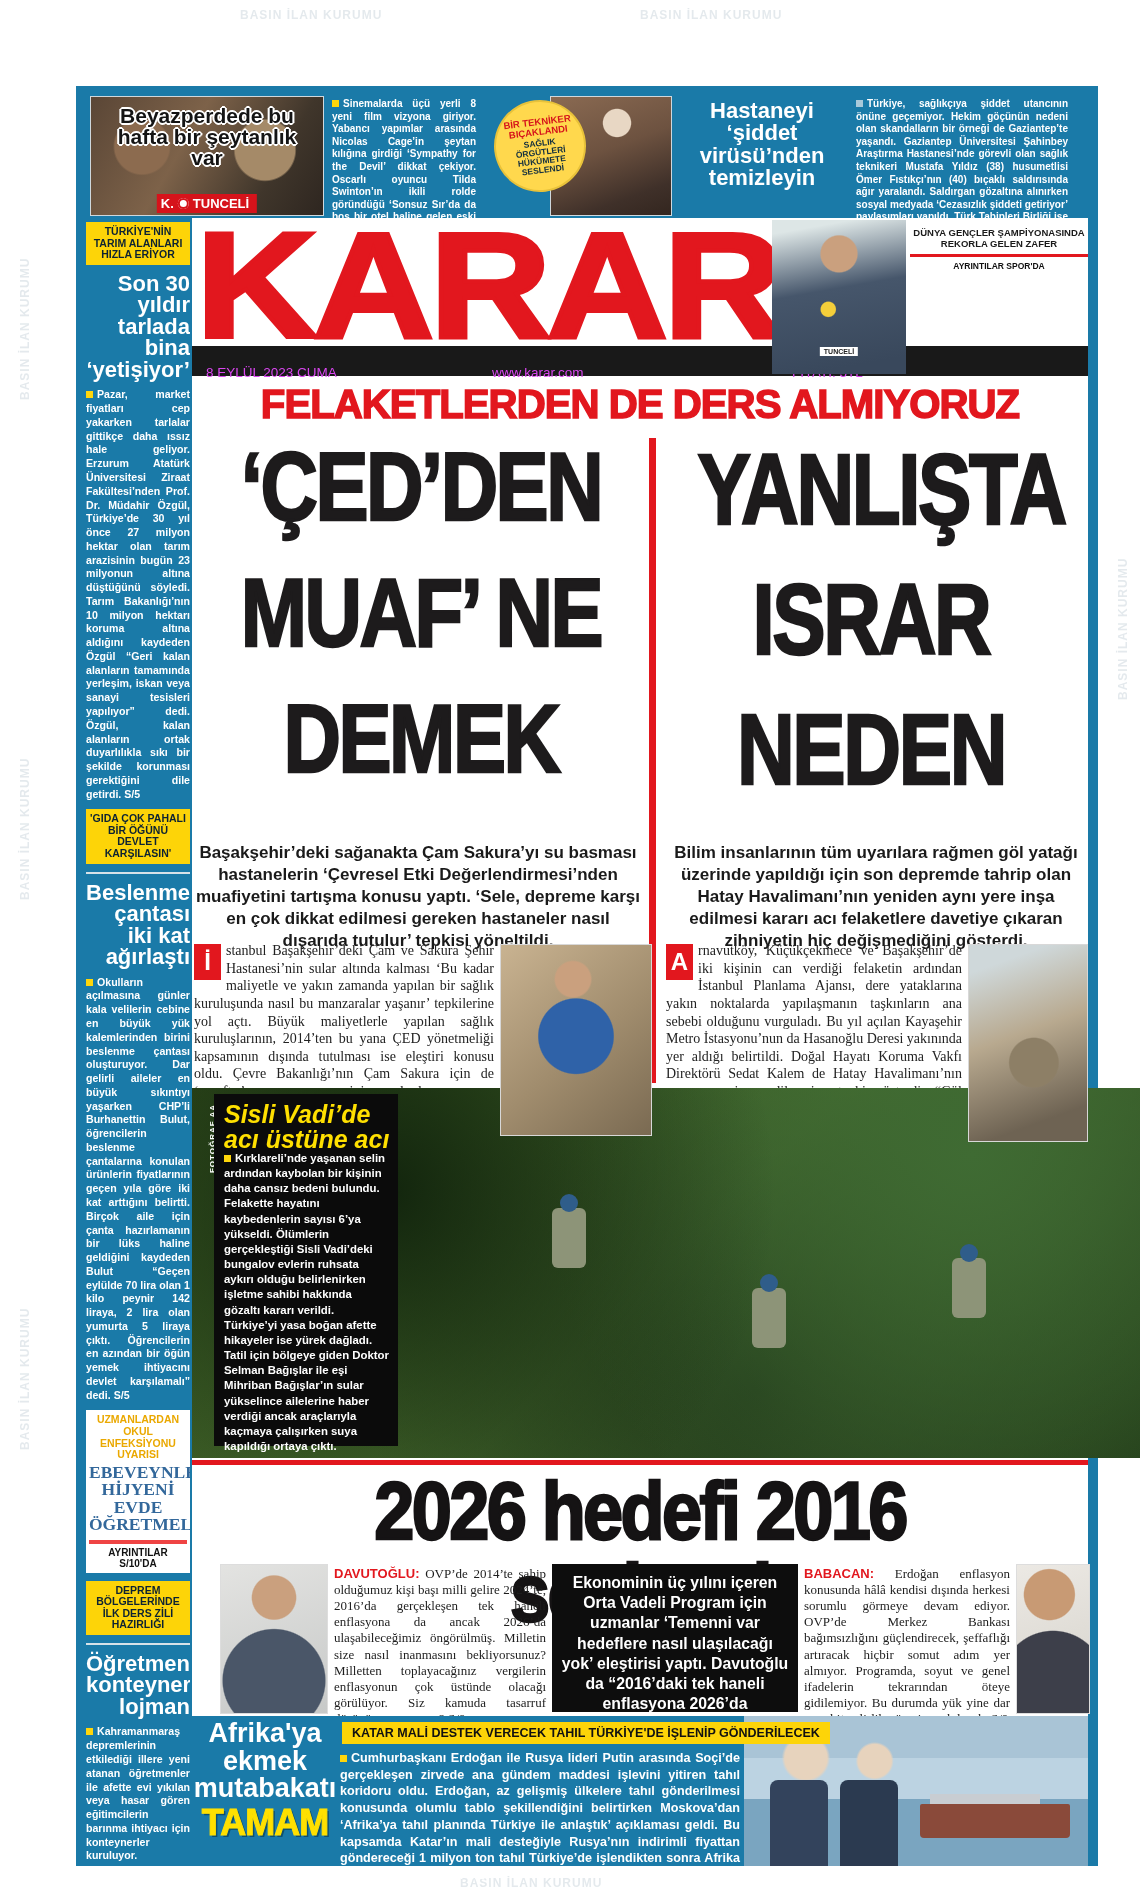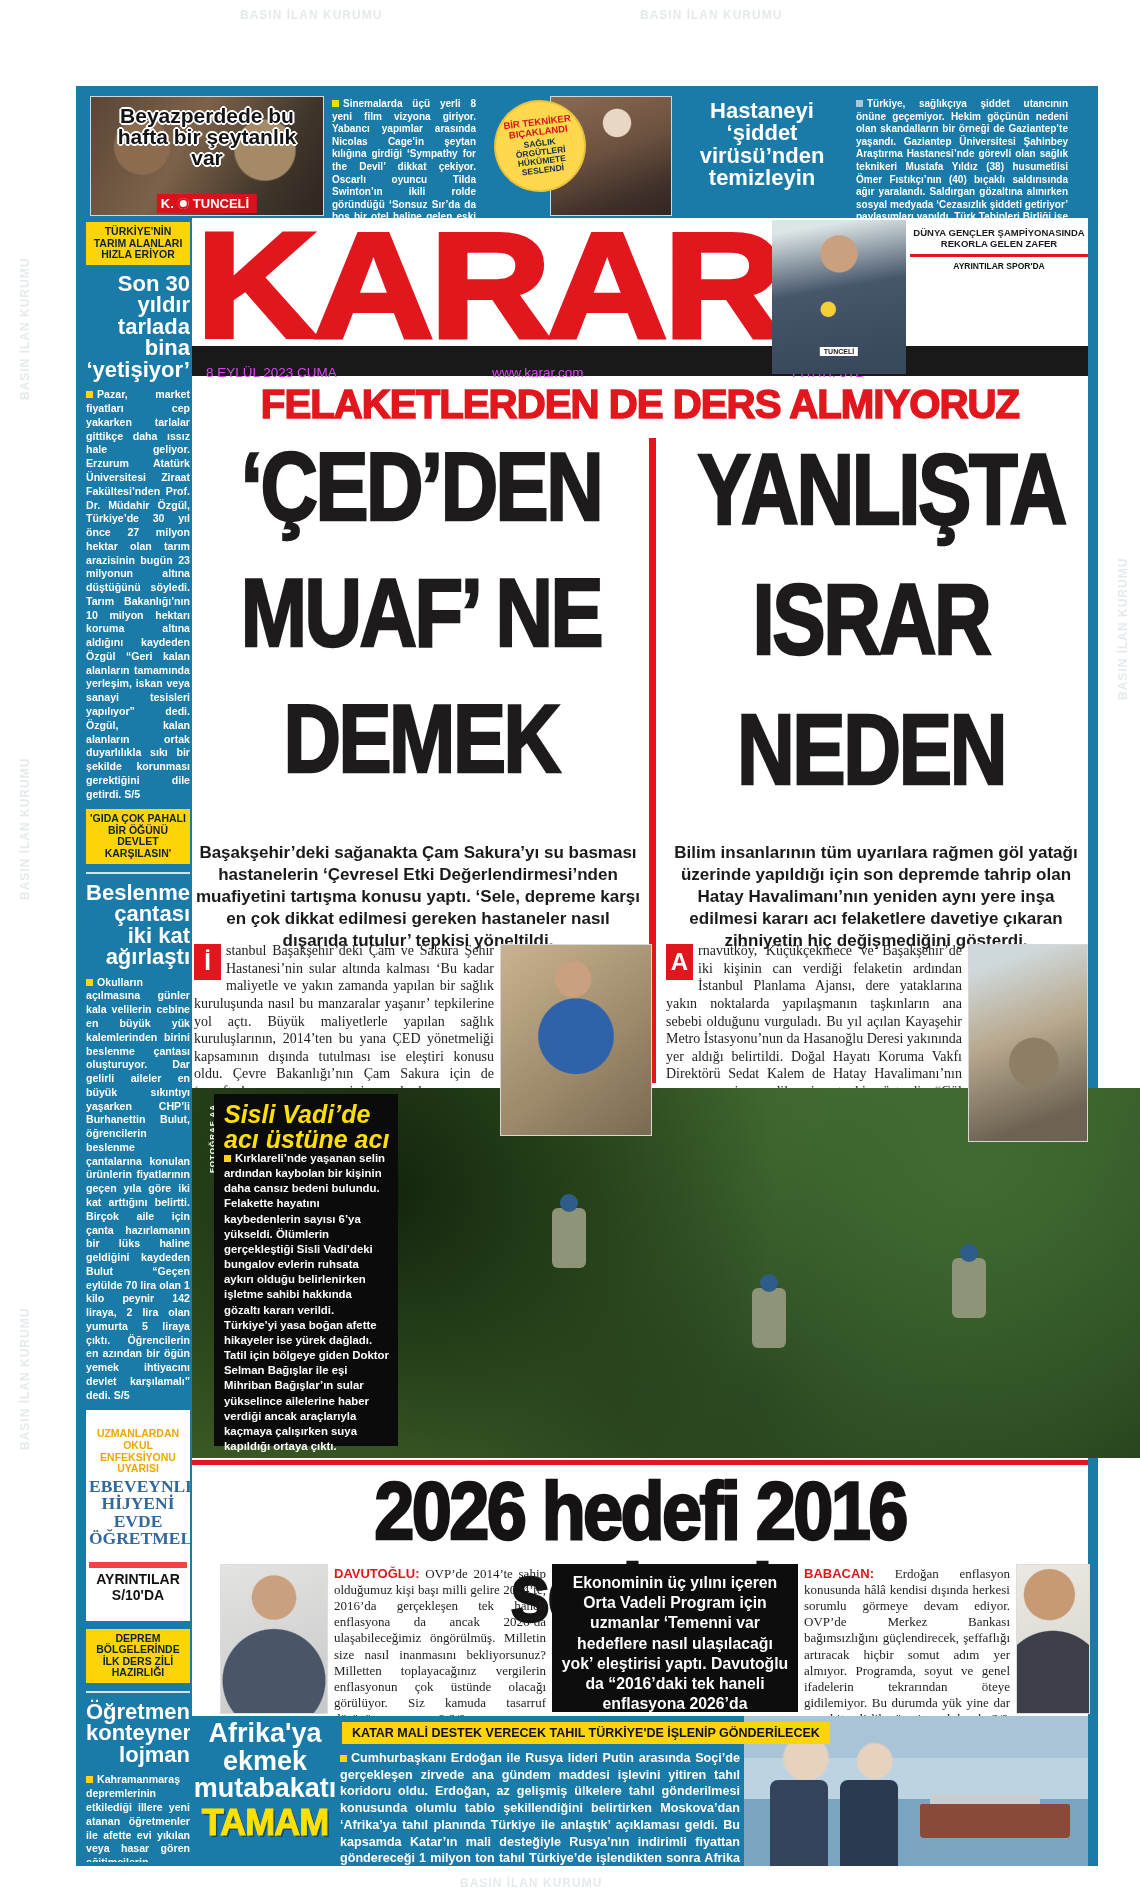--- a/index.html
+++ b/index.html
@@ -50,26 +50,26 @@
   .sb-head{color:#fff;font-weight:bold;font-size:22px;line-height:0.98;text-align:right;}
   .sb-body{color:#fff;font-weight:bold;font-size:10.6px;line-height:1.3;text-align:justify;}
   .sb-photo{border:1px solid #d7e2e8;}
   .lunch-photo{height:116px;
     background:radial-gradient(circle at 55% 28%,#c99a6b 0 14%,transparent 15%),
                radial-gradient(circle at 40% 70%,#c23a2e 0 8%,transparent 9%),
                linear-gradient(150deg,#8a6848,#b98d5f 55%,#6e4f38);}
   .container-photo{height:98px;
     background:radial-gradient(circle at 30% 45%,#7e99ad 0 18%,transparent 19%),
                linear-gradient(120deg,#cfdde6,#9fb8c8 55%,#e7eef2);}
-  .sb-white{background:#fff;text-align:center;padding:18px 3px;}
+  .sb-white{background:#fff;text-align:center;padding:4px 3px;}
   .sbw-kick{color:#eaa800;font-weight:bold;font-size:10.5px;line-height:1.1;}
   .sbw-head{font-family:"Liberation Serif",serif;font-weight:bold;color:#33689b;
     font-size:17.5px;line-height:1.0;margin-top:3px;}
-  .sbw-foot{border-top:6px solid #ef4444;margin-top:14px;padding-top:3px;
-    color:#111;font-weight:bold;font-size:14px;}
+  .sbw-foot{border-top:4px solid #ef4444;margin-top:6px;padding-top:3px;
+    color:#111;font-weight:bold;font-size:10px;}
   
   .main{position:absolute;left:116px;top:0;width:896px;height:1780px;}
   .main-white{position:absolute;left:0;top:132px;width:896px;height:1498px;background:#ffffff;}
   .masthead{position:absolute;left:0;top:132px;width:896px;height:158px;}
   .logo{position:absolute;left:4px;top:-8px;font-size:150px;line-height:1;font-weight:bold;
     color:#e2171e;letter-spacing:-4px;transform:scaleX(1.12);transform-origin:left top;
     -webkit-text-stroke:4px #e2171e;}
   .black-bar{position:absolute;left:0;bottom:0;width:896px;height:30px;background:#191919;}
   .bar-txt{position:absolute;top:19px;color:#d946ef;font-weight:normal;font-size:13.5px;}
   .swimmer-photo{position:absolute;right:182px;top:2px;width:134px;height:154px;z-index:2;

